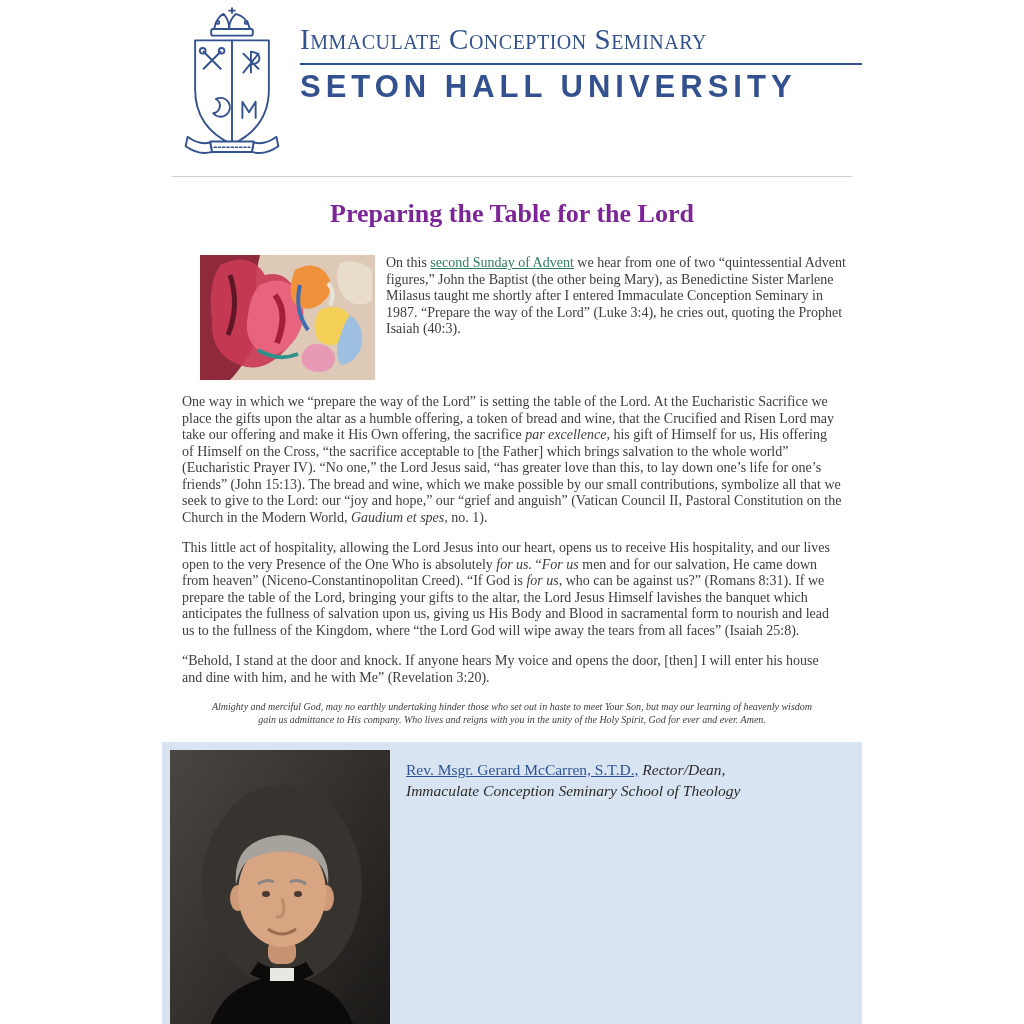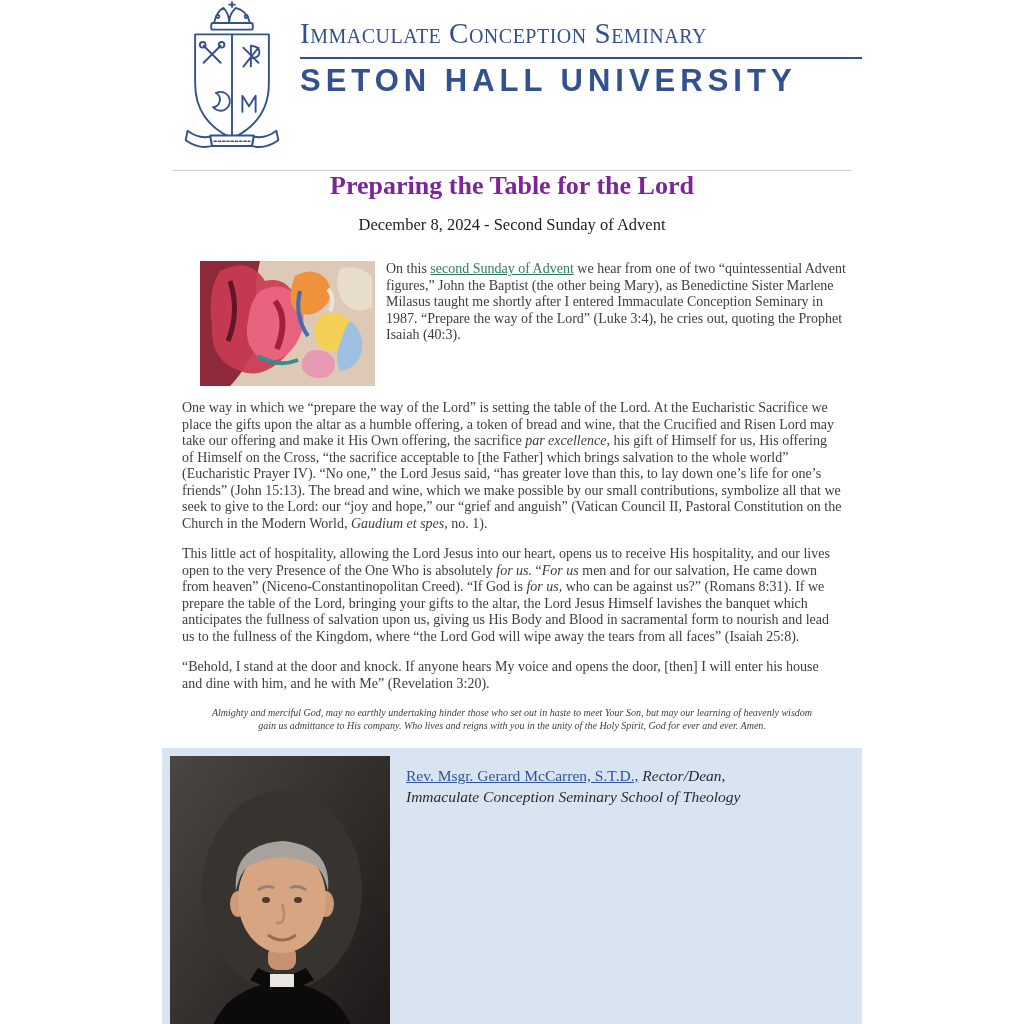--- a/index.html
+++ b/index.html
@@ -11,38 +11,38 @@
     --text:#3d3d3d;
   }
   *{margin:0;padding:0;box-sizing:border-box;}
   html,body{background:#ffffff;}
   .page{
     width:1024px;height:1024px;margin:0 auto;background:#fff;
     overflow:hidden;font-family:"Liberation Serif", serif;color:var(--text);
   }
   .container{width:700px;margin:0 auto;}
   
-  .masthead{display:flex;align-items:flex-start;}
+  .masthead{display:flex;align-items:flex-start;padding-top:6px;}
   .crest{flex:0 0 auto;margin-left:18px;}
   .masthead-text{flex:1;margin-left:16px;padding-top:18px;min-width:0;}
   .inst-line{
     font-variant:small-caps;color:var(--header-blue);
     font-size:29px;line-height:1.08;letter-spacing:0.5px;font-weight:500;
   }
   .masthead-rule{border-top:2px solid var(--header-blue);margin:8px 0 6px;}
   .univ-line{
     font-family:"Liberation Sans", sans-serif;font-weight:bold;
     color:var(--header-blue);font-size:31px;letter-spacing:5px;line-height:1.05;
     white-space:nowrap;
   }
   .section-divider{border:none;border-top:1px solid #cfcfcf;margin:14px 10px 0;}
   
   .title{
     text-align:center;color:var(--title-purple);
-    font-size:26px;font-weight:bold;
+    font-size:26px;font-weight:bold;margin-top:22px;
   }
   .subtitle{text-align:center;font-size:16.5px;margin-top:14px;color:#1d1d1d;}
   .intro{margin-top:26px;padding-right:12px;overflow:hidden;padding-left:38px;}
   .intro:after{content:"";display:block;clear:both;}
   .art{float:left;width:175px;height:125px;margin-right:11px;overflow:hidden;}
   .para{font-size:14px;line-height:1.18;color:var(--text);}
   .body-para{margin:14px 20px 0;}
   .prayer{
     font-style:italic;text-align:center;margin:15px 40px 0;
     font-size:10px;line-height:1.25;color:var(--text);
@@ -92,21 +92,20 @@
       <div class="masthead-text">
         <div class="inst-line">Immaculate Conception Seminary</div>
         <div class="masthead-rule"></div>
         <div class="univ-line">SETON HALL UNIVERSITY</div>
       </div>
     </header>
 
     <hr class="section-divider">
 
     <h1 class="title">Preparing the Table for the Lord</h1>
-    <div class="subtitle">December 8, 2024 - Second Sunday of Advent</div>
 
     <div class="intro">
       <div class="art">
         <svg width="175" height="125" viewBox="0 0 175 125" aria-hidden="true">
           <rect width="175" height="125" fill="#ddc9b6"></rect>
           <path d="M0 0 h60 q-10 40 5 70 q-20 40 -35 55 H0 z" fill="#8e2a3c"></path>
           <path d="M20 10 q30 -15 45 10 q20 -5 30 15 q15 30 -5 55 q-25 30 -50 20 q-30 -10 -28 -45 q-5 -35 8 -55" fill="#c93a55" opacity="0.92"></path>
           <path d="M60 30 q25 -12 38 8 q12 22 -2 45 q-18 25 -38 12 q-15 -12 -10 -35 q2 -20 12 -30" fill="#e8647e"></path>
           <path d="M95 15 q18 -10 30 2 q10 12 2 26 q-14 16 -30 8 q-12 -10 -2 -36" fill="#f0913c"></path>
           <path d="M120 55 q20 -8 30 6 q8 14 -4 24 q-16 10 -28 0 q-8 -16 2 -30" fill="#f3cf56"></path>

